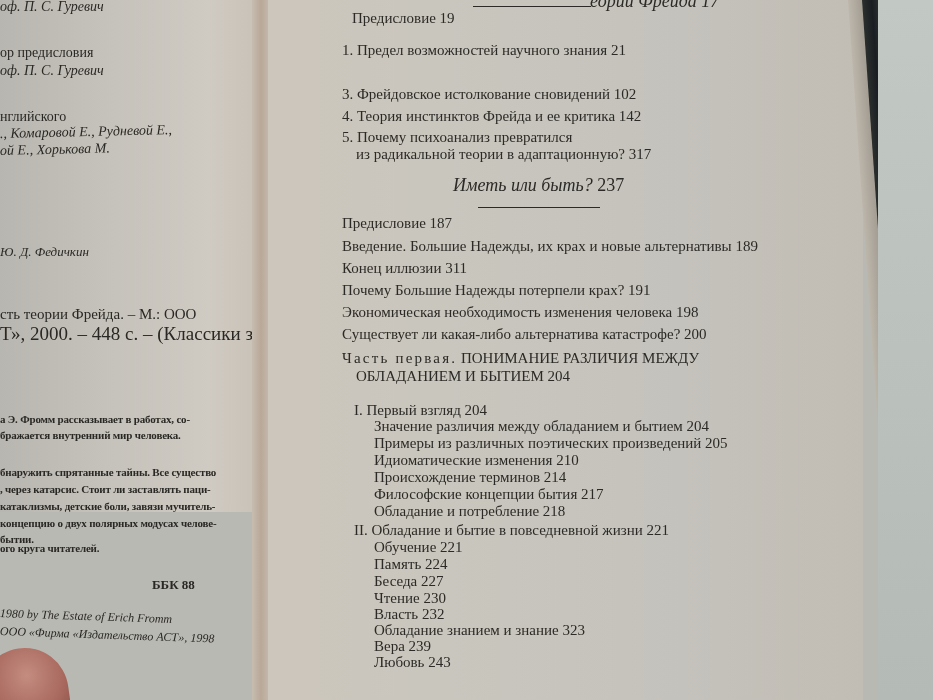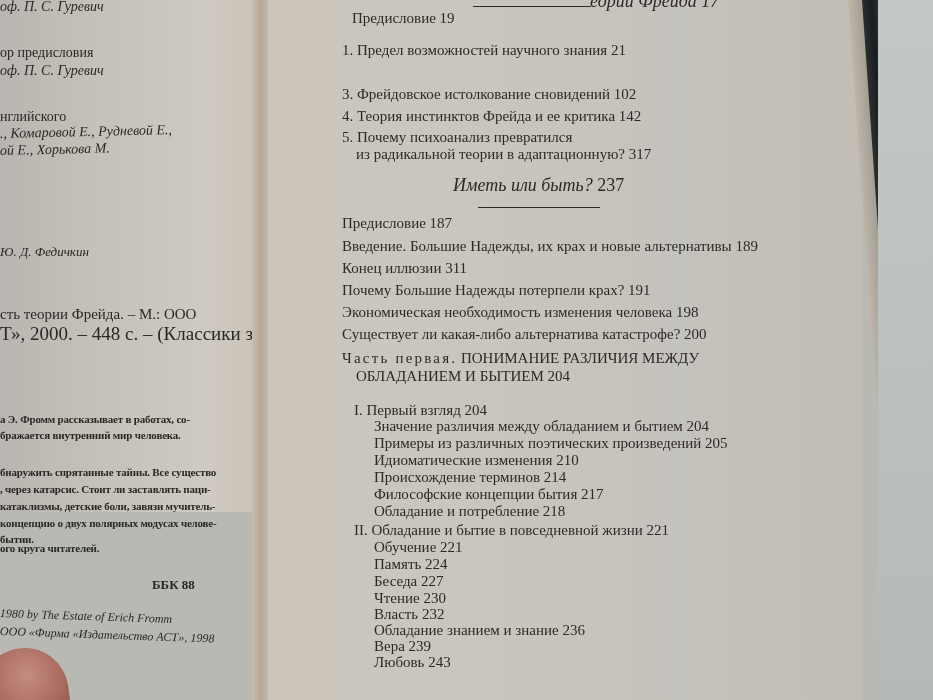--- a/index.html
+++ b/index.html
@@ -130,20 +130,20 @@
   <div class="rp sub" style="left:106px;top:469px">Происхождение терминов 214</div>
   <div class="rp sub" style="left:106px;top:486px">Философские концепции бытия 217</div>
   <div class="rp sub" style="left:106px;top:503px">Обладание и потребление 218</div>
 
   <div class="rp" style="left:86px;top:520px">II. Обладание и бытие в повседневной жизни 221</div>
   <div class="rp sub" style="left:106px;top:539px">Обучение 221</div>
   <div class="rp sub" style="left:106px;top:556px">Память 224</div>
   <div class="rp sub" style="left:106px;top:573px">Беседа 227</div>
   <div class="rp sub" style="left:106px;top:590px">Чтение 230</div>
   <div class="rp sub" style="left:106px;top:606px">Власть 232</div>
-  <div class="rp sub" style="left:106px;top:622px">Обладание знанием и знание 236</div>
+  <div class="rp sub" style="left:106px;top:622px">Обладание знанием и знание 323</div>
   <div class="rp sub" style="left:106px;top:638px">Вера 239</div>
   <div class="rp sub" style="left:106px;top:654px">Любовь 243</div>
 </div>
 
 <div class="page-edge"></div>
 <div class="cover"></div>
 <div class="desk"></div>
 
 </body></html>

